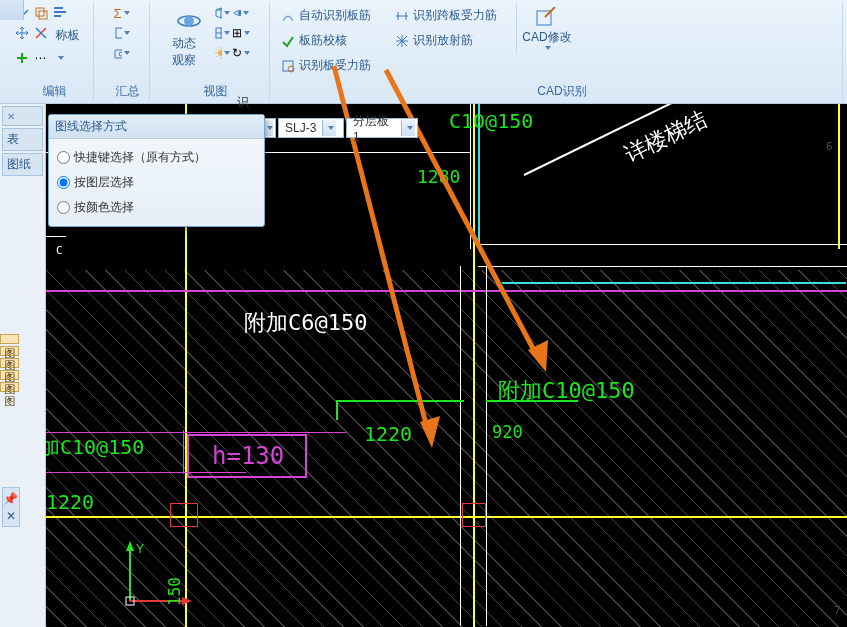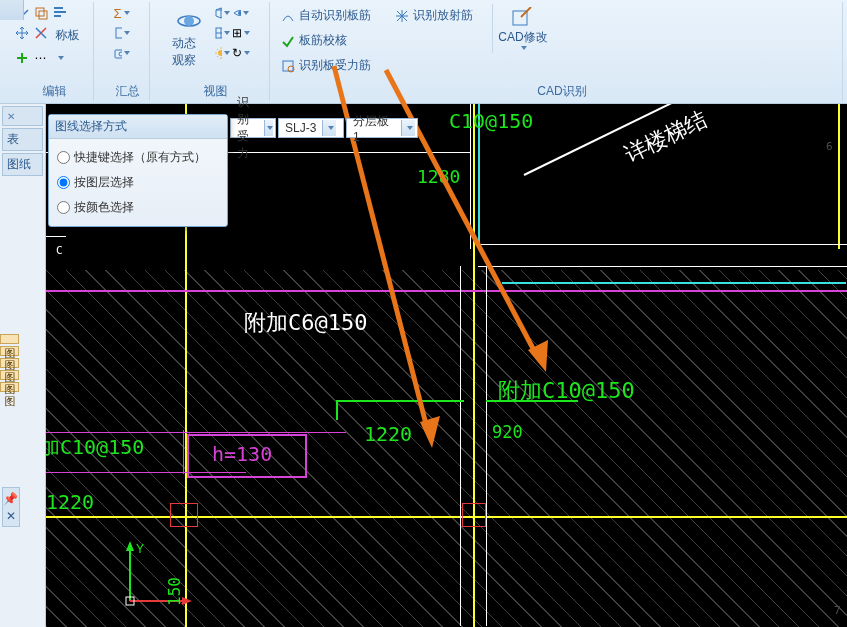--- a/index.html
+++ b/index.html
@@ -41,21 +41,21 @@
     .dimtxt { position:absolute; color:#1ce61c; font-family:"SimSun", monospace; font-weight:normal;}
     .magtxt { position:absolute; color:#d743d7; font-family:"SimSun", monospace;}
     .wht { position:absolute; color:#fff; font-family:"SimSun", monospace;}
     .ln { position:absolute; background:#fff;}
     .lny { position:absolute; background:#ffff2a;}
     .lnm { position:absolute; background:#d743d7;}
     .lng { position:absolute; background:#1ce61c;}
     .lncn { position:absolute; background:#3ae0e0;}
 
     
-    .popup { position:absolute; left:48px; top:114px; width:180px; background:linear-gradient(#f4f8fc,#e6eef7); border:1px solid #7da6cf; border-radius:3px; box-shadow:2px 3px 6px rgba(0,0,0,.3); z-index:50;}
+    .popup { position:absolute; left:48px; top:114px; width:217px; background:linear-gradient(#f4f8fc,#e6eef7); border:1px solid #7da6cf; border-radius:3px; box-shadow:2px 3px 6px rgba(0,0,0,.3); z-index:50;}
     .popup .pttl { background:linear-gradient(#e2edf8,#cfe1f2); padding:3px 6px; font-size:12px; color:#2c5a8e; border-bottom:1px solid #b9cde0;}
     .popup .pbody { padding:6px 8px;}
     .popup label { display:flex; align-items:center; gap:4px; padding:4px 0; color:#333;}
 
     
     .arrow { position:absolute; z-index:30; pointer-events:none;}
 
     .gridnum { position:absolute; color:#4e4e4e; font-family:monospace; font-size:11px;}
   </style>
 </head>
@@ -210,20 +210,26 @@
           </span>
         <span class="rbtn">
             <svg width="14" height="14">
               <rect x="2" y="2" width="10" height="10" fill="none" stroke="#3b7bc2"></rect>
               <circle cx="10" cy="10" r="3" fill="none" stroke="#c26e1f"></circle>
             </svg>
             <span>识别板受力筋</span>
           </span>
       </div>
       <div class="rcol">
+        <span class="rbtn">
+            <svg width="14" height="14">
+              <path d="M1 7 H13 M3 3 V11 M11 3 V11" stroke="#3b7bc2" fill="none"></path>
+            </svg>
+            <span>识别跨板受力筋</span>
+          </span>
         <span class="rbtn">
             <svg width="14" height="14">
               <g stroke="#3b7bc2">
                 <path d="M7 7 L2 2 M7 7 L12 2 M7 7 L2 12 M7 7 L12 12 M7 1 V13 M1 7 H13"></path>
               </g>
             </svg>
             <span>识别放射筋</span>
           </span>
       </div>
       <div class="rcol" style="border-left:1px solid #c5d8ea; padding-left:0;">
@@ -302,21 +308,21 @@
 
   <div class="dimtxt" style="left:403px; top:5px; font-size:20px;">C10@150</div>
   <div class="wht" style="left:576px; top:18px; font-size:22px; transform:rotate(-26deg);">详楼梯结</div>
   <div class="dimtxt" style="left:371px; top:62px; font-size:18px;">1280</div>
   <div class="wht" style="left:198px; top:204px; font-size:22px;">附加C6@150</div>
   <div class="dimtxt" style="left:318px; top:318px; font-size:20px;">1220</div>
   <div class="dimtxt" style="left:446px; top:318px; font-size:17px;">920</div>
   <div class="dimtxt" style="left:452px; top:272px; font-size:22px;">附加C10@150</div>
   <div class="dimtxt" style="left:-6px; top:330px; font-size:20px;">加C10@150</div>
   <div class="dimtxt" style="left:0px; top:386px; font-size:20px;">1220</div>
-  <div class="magtxt" style="left:166px; top:338px; font-size:20px;">h=130</div>
+  <div class="magtxt" style="left:166px; top:338px; font-size:24px;">h=130</div>
   <div class="dimtxt" style="left:114px; top:478px; font-size:16px; transform:rotate(-90deg);">150</div>
   <div class="gridnum" style="left:780px; top:36px;">6</div>
   <div class="gridnum" style="left:788px; top:500px;">7</div>
   <div class="wht" style="left:10px; top:140px; font-size:11px;">C</div>
 </div>
 
 <div class="popup">
   <div class="pttl">图线选择方式</div>
   <div class="pbody">
     <label>

